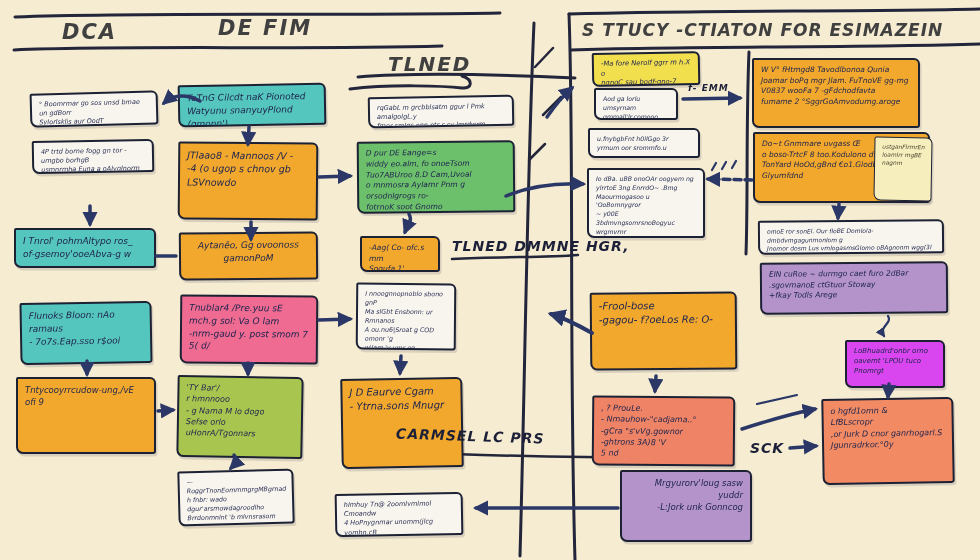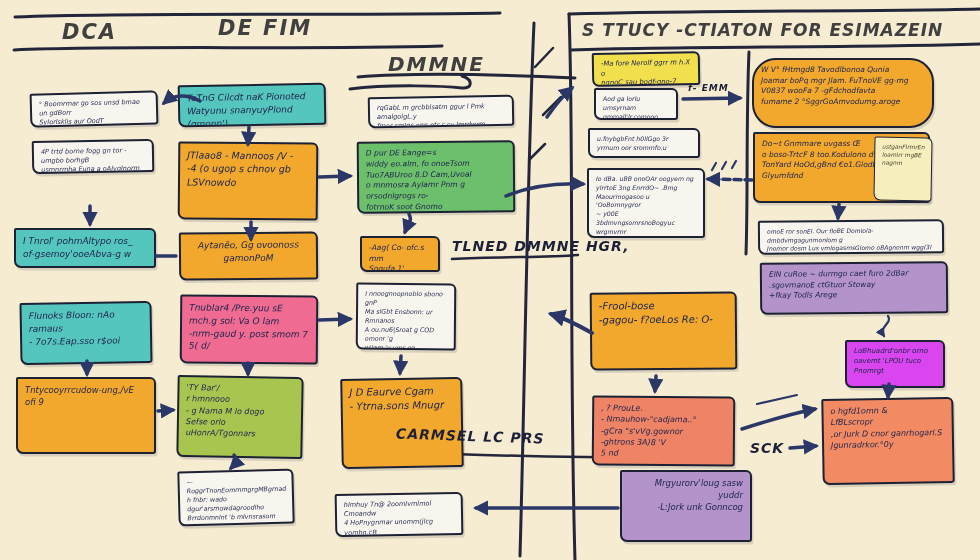--- a/index.html
+++ b/index.html
@@ -46,21 +46,21 @@
       <path d="M535,67 L553,48"></path>
       <path d="M543,115 L561,97"></path>
       <path d="M529,160 L545,144"></path>
       <path d="M452,259 C500,256 545,258 578,255"></path>
       <path d="M393,452 C500,456 620,459 724,457"></path>
     </g>
   </svg>
 
   <div class="lane-h" style="left:62px;top:20px;font-size:21px;">DCA</div>
   <div class="lane-h" style="left:218px;top:16px;font-size:21px;">DE FIM</div>
-  <div class="lane-h" style="left:388px;top:52px;font-size:20px;">DMMNE</div>
+  <div class="lane-h" style="left:388px;top:52px;font-size:20px;">TLNED</div>
   <div class="lane-h" style="left:582px;top:20px;font-size:17px;letter-spacing:1px;">S TTUCY -CTIATON FOR ESIMAZEIN</div>
 
   <div class="note white" style="left:30px;top:92px;width:128px;height:34px;font-size:6.5px;transform:rotate(-1.5deg);">° Boomrmar go sos unsd bmae un gdBorr
 Sylorlsklis aur OodT smbpomosddBNrogg
 3too rd bGTnomnaHdnmadS — 1°</div>
   <div class="note white" style="left:32px;top:140px;width:122px;height:33px;font-size:6.5px;transform:rotate(-1deg);">4P trtd borne fogg gn tor -umgbo borhgB
 usmnrmha Euna a oAlyglnorm Tuooamr</div>
   <div class="note teal" style="left:14px;top:228px;width:142px;height:40px;font-size:9px;">I Tnrol' pohmAltypo ros_
 of-gsemoy'ooeAbva-g        w</div>
   <div class="note teal" style="left:20px;top:302px;width:132px;height:62px;font-size:9px;transform:rotate(-1deg);">Flunoks Bloon: nAo ramaus
@@ -121,21 +121,21 @@
   <div class="note amber" style="left:590px;top:292px;width:147px;height:78px;font-size:10px;transform:rotate(-.5deg);">-Frool-bose
 -gagou-   f?oeLos Re: O-</div>
   <div class="note salmon" style="left:592px;top:396px;width:143px;height:70px;font-size:8px;transform:rotate(.5deg);">, ? ProuLe.
 - Nmauhow-"cadjama..°
 -gCra  "s'vVg.gownor
 -ghtrons   3A)8 'V
 5   nd</div>
   <div class="note purple" style="left:620px;top:470px;width:132px;height:72px;font-size:8.5px;text-align:right;">Mrgyurorv'loug sasw yuddr
 -L:Jork unk Gonncog</div>
 
-  <div class="note amber" style="left:752px;top:58px;width:182px;height:70px;font-size:7.5px;border-radius:24px;">W V° fHtmgd8 Tavodlbonoa Qunia
+  <div class="note amber" style="left:752px;top:58px;width:168px;height:70px;font-size:7.5px;">W V° fHtmgd8 Tavodlbonoa Qunia
 Joamar  boPq mgr  Jlam. FuTnoVE gg-mg
 V0837 wooFa  7   -gFdchodfavta
 fumame 2 °SggrGoAmvodumg.aroge</div>
   <div class="note amber" style="left:753px;top:132px;width:177px;height:71px;font-size:7.5px;">Do~t Gnmmare uvgass Œ
 o boso-TrtcF 8 too.Kodulono dvr)
 TonYard HoOd,gBnd  €o1.GlodEF vgnoor
 Glyumfdnd</div>
   <div class="note pale" style="left:874px;top:137px;width:58px;height:64px;font-size:5.8px;transform:rotate(1deg);">ustganFlrmrEn
 loamlrr mgBE
 nagnm</div>

